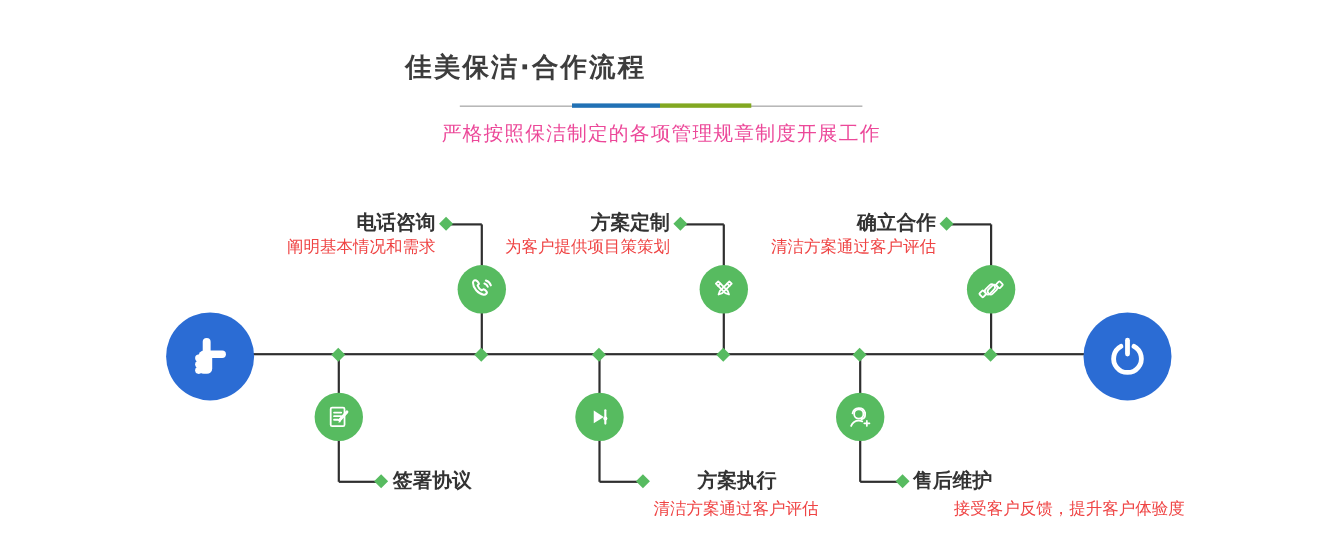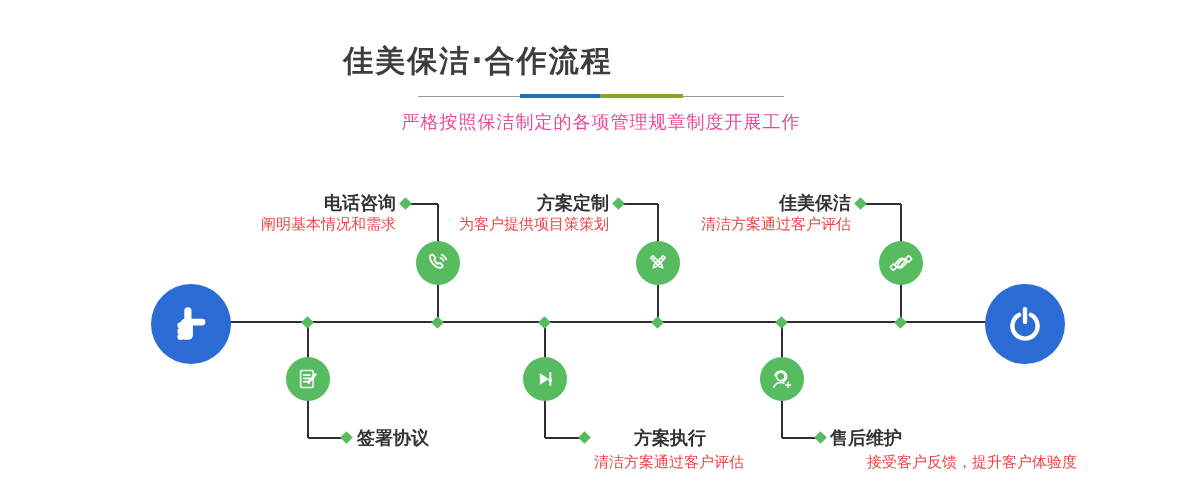--- a/index.html
+++ b/index.html
@@ -3,21 +3,21 @@
 <meta charset="utf-8">
 <style>
   html,body{margin:0;padding:0;background:#fff;}
   .stage{
     position:relative;width:1202px;height:502px;background:#fff;overflow:hidden;
     font-family:"DejaVu Sans","Liberation Sans",sans-serif;
   }
   
   .hdr-title{
     position:absolute;left:0;top:40px;width:956px;text-align:center;
-    font-size:30px;font-weight:700;color:#3d3d3d;letter-spacing:2px;line-height:42px;
+    font-size:24px;font-weight:700;color:#3d3d3d;letter-spacing:2px;line-height:42px;
   }
   .hdr-divider{position:absolute;left:418px;top:96px;width:366px;height:1px;background:#9a9a9a;}
   .hdr-divider-blue{position:absolute;left:520px;top:94px;width:80px;height:4px;background:#2171b5;}
   .hdr-divider-green{position:absolute;left:600px;top:94px;width:83px;height:4px;background:#82a821;}
   .hdr-subtitle{
     position:absolute;left:0;top:110px;width:1202px;text-align:center;
     font-size:18px;color:#ec4899;line-height:24px;letter-spacing:1px;
   }
   
   .main-line{position:absolute;left:220px;top:321px;width:770px;height:2px;background:#2f2f2f;z-index:1;}
@@ -144,21 +144,21 @@
       <svg viewBox="0 0 24 24">
         <g fill="none" stroke="#fff" stroke-width="1.5" stroke-linejoin="round" stroke-linecap="round">
           <rect x="2.8" y="13.6" width="4.4" height="4.4" rx="0.8" transform="rotate(-45 5 15.8)"></rect>
           <rect x="16.8" y="6" width="4.4" height="4.4" rx="0.8" transform="rotate(-45 19 8.2)"></rect>
           <rect x="6.2" y="9.4" width="9.6" height="5.2" rx="2.4" transform="rotate(-45 11 12)"></rect>
           <rect x="8.6" y="9.8" width="9.2" height="5" rx="2.3" transform="rotate(-45 13.2 12.3)"></rect>
         </g>
       </svg>
     </span>
   </div>
-  <div class="st-title ra" style="right:351px;top:193px;">佳美保洁</div>
+  <div class="st-title ra" style="right:351px;top:193px;">确立合作</div>
   <div class="st-desc ra" style="right:351px;top:215px;">清洁方案通过客户评估</div>
 
   <div class="node" style="left:286px;top:357px;">
     <span>
       <svg viewBox="0 0 24 24">
         <g fill="none" stroke="#fff" stroke-width="1.5" stroke-linecap="round" stroke-linejoin="round">
           <rect x="5.2" y="4.2" width="11.6" height="15.6" rx="1.2"></rect>
           <path d="M8 8.4h6M8 11.4h6M8 14.4h3.4"></path>
           <path d="M12.6 14.8l6.2-7" stroke-width="2.5"></path>
           <path d="M12.6 14.8l-1 2.1 2.2-.7z" fill="#fff" stroke="none"></path>

